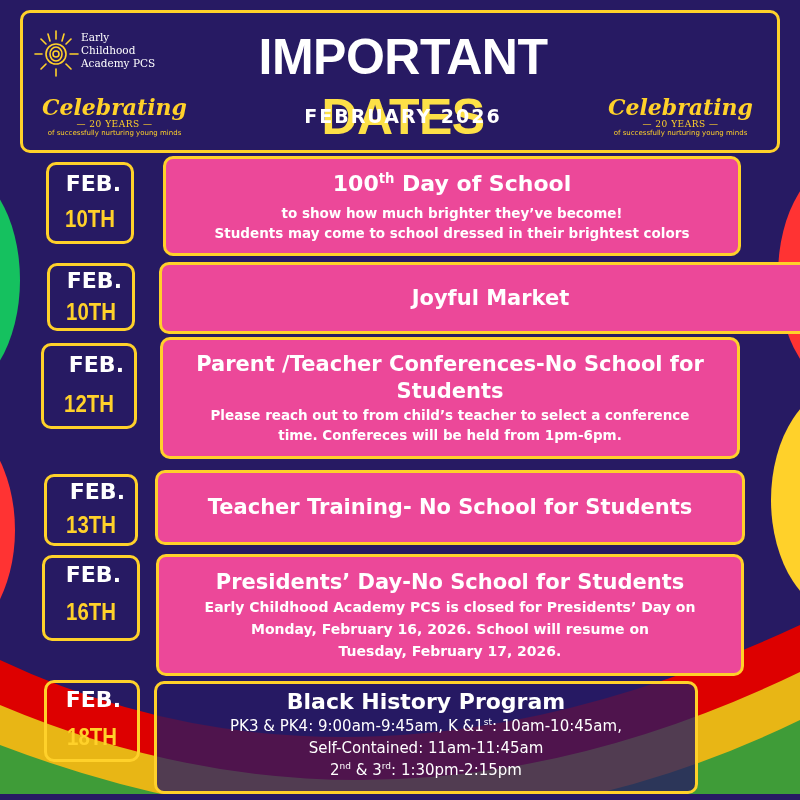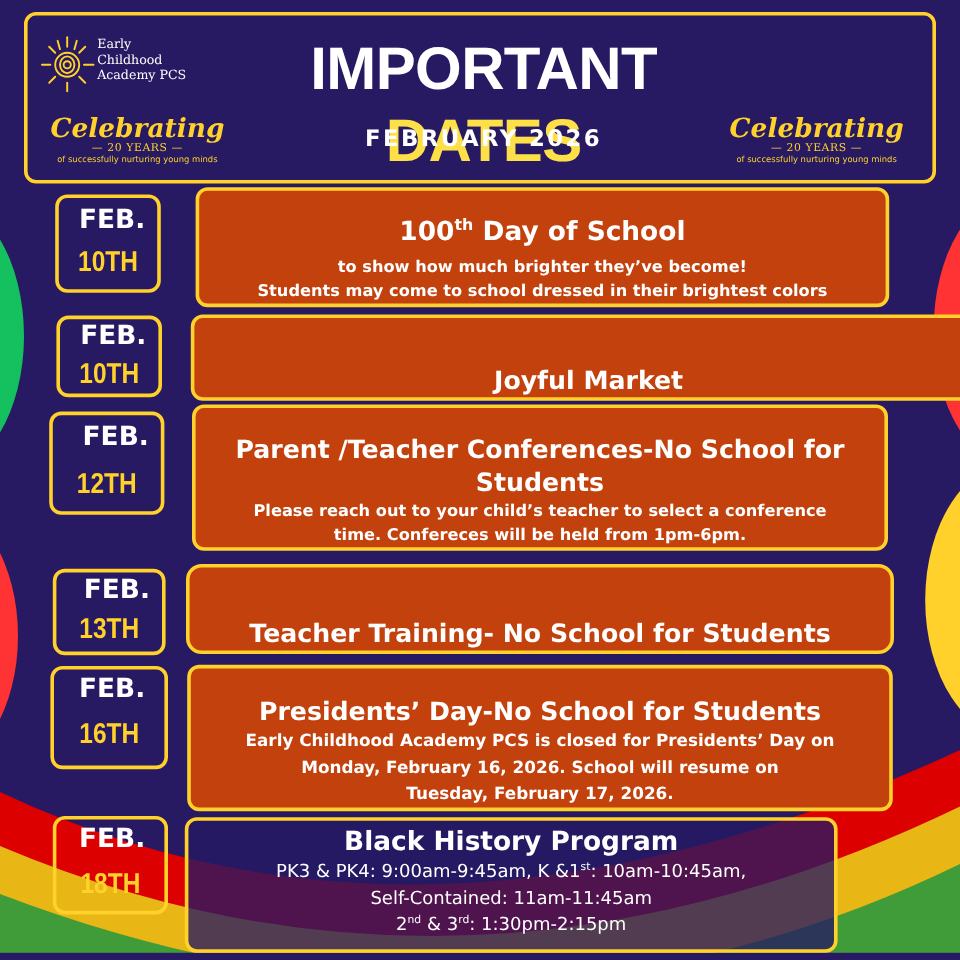--- a/index.html
+++ b/index.html
@@ -59,22 +59,22 @@
       position: absolute; left: 0; right: 0; text-align: right; padding-right: 10px;
       font-family: "DejaVu Sans", sans-serif; font-weight: bold; font-size: 22px; color: #ffffff;
     }
     .date-box .day {
       position: absolute; left: 0; right: 0; text-align: center;
       font-family: "Liberation Sans", sans-serif; font-weight: bold; font-size: 24px; color: #ffd12a;
       transform: scaleX(0.85);
     }
 
     .event-box {
-      position: absolute; border: 3px solid #ffd12a; border-radius: 10px; background: #c2410c;
-      text-align: center; display: flex; flex-direction: column; justify-content: flex-end; align-items: center;
+      position: absolute; border: 3px solid #ffd12a; border-radius: 10px; background: #ec4899;
+      text-align: center; display: flex; flex-direction: column; justify-content: center; align-items: center;
       padding: 0 6px;
     }
     .event-box .ev-title {
       font-family: "DejaVu Sans", sans-serif; font-weight: bold; font-size: 21px; line-height: 27px; color: #ffffff;
     }
     .event-box .ev-desc {
       font-family: "DejaVu Sans", sans-serif; font-weight: bold; font-size: 13.5px; line-height: 20px; color: #ffffff;
     }
     .event-box .ev-desc.lite { font-weight: normal; font-size: 15px; line-height: 22px; }
     sup { font-size: 0.6em; vertical-align: super; line-height: 0; }
@@ -162,29 +162,29 @@
   <div class="ev-title">Joyful Market</div>
 </div>
 
 <div class="date-box" style="left:41px; top:343px; width:96px; height:86px;">
   <div class="mon" style="top:6px;">FEB.</div>
   <div class="day" style="top:44px;">12TH</div>
 </div>
 <div class="event-box" style="left:160px; top:337px; width:580px; height:122px;">
   <div class="ev-title">Parent /Teacher Conferences-No School for</div>
   <div class="ev-title">Students</div>
-  <div class="ev-desc">Please reach out to your child’s teacher to select a conference</div>
+  <div class="ev-desc">Please reach out to from child’s teacher to select a conference</div>
   <div class="ev-desc">time. Confereces will be held from 1pm-6pm.</div>
 </div>
 
 <div class="date-box" style="left:44px; top:474px; width:94px; height:72px;">
   <div class="mon" style="top:2px;">FEB.</div>
   <div class="day" style="top:34px;">13TH</div>
 </div>
-<div class="event-box" style="left:155px; top:470px; width:590px; height:75px;border-radius:13px;">
+<div class="event-box" style="left:155px; top:470px; width:590px; height:75px;">
   <div class="ev-title">Teacher Training- No School for Students</div>
 </div>
 
 <div class="date-box" style="left:42px; top:555px; width:98px; height:86px;">
   <div class="mon" style="top:4px; padding-right:16px;">FEB.</div>
   <div class="day" style="top:40px;">16TH</div>
 </div>
 <div class="event-box" style="left:156px; top:554px; width:588px; height:122px;">
   <div class="ev-title">Presidents’ Day-No School for Students</div>
   <div class="ev-desc" style="font-size:14px; line-height:22px;">Early Childhood Academy PCS is closed for Presidents’ Day on</div>

